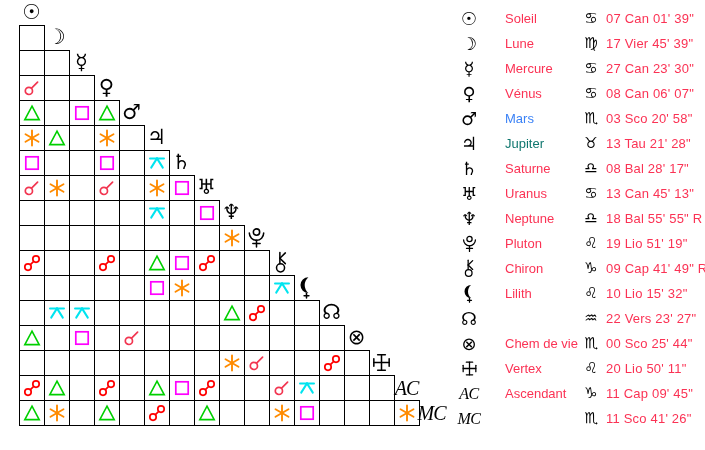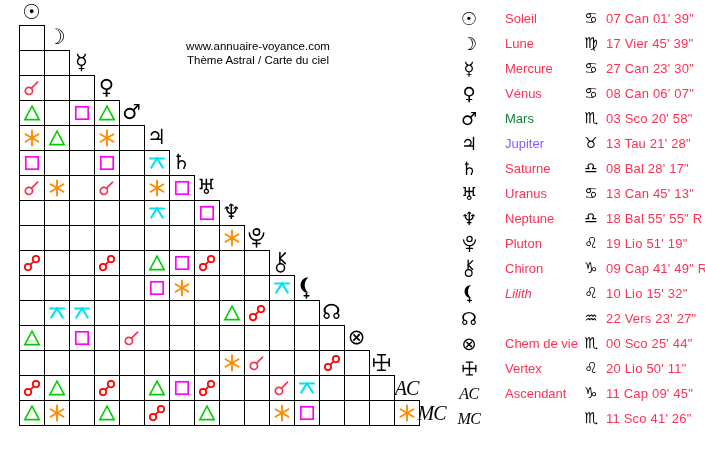--- a/index.html
+++ b/index.html
@@ -26,24 +26,20 @@
   .lsign{position:absolute;left:127px;top:0;width:24px;height:25px;display:flex;align-items:center;justify-content:center;
          color:#000;}
   .lsign .uni{font-size:15px;}
   .lpos{position:absolute;left:154px;top:0;height:25px;line-height:25px;font-size:13px;letter-spacing:0.2px;white-space:nowrap;}
   svg{display:block;}
 </style>
 </head>
 <body>
 
 <div class="stage">
-  <div class="titleblock">
-    <div>www.annuaire-voyance.com</div>
-    <div>Thème Astral / Carte du ciel</div>
-  </div>
   <div id="grid">
       <div class="diag" style="left: 19px; top: 0px;">
         <span class="uni">☉</span>
       </div>
       <div class="cellbox" style="left: 19px; top: 25px;"></div>
       <div class="diag" style="left: 44px; top: 25px;">
         <span class="uni">☽</span>
       </div>
       <div class="cellbox" style="left: 19px; top: 50px;"></div>
       <div class="cellbox" style="left: 44px; top: 50px;"></div>
@@ -661,31 +657,31 @@
         <span class="lname" style="color: rgb(251, 50, 84);">Vénus</span>
         <span class="lsign">
           <span class="uni">♋</span>
         </span>
         <span class="lpos" style="color: rgb(251, 50, 84);">08 Can 06' 07"</span>
       </div>
       <div class="lrow">
         <span class="lglyph">
           <span class="uni">♂</span>
         </span>
-        <span class="lname" style="color: #15803d;">Mars</span>
+        <span class="lname" style="color: #3b82f6;">Mars</span>
         <span class="lsign">
           <span class="uni">♏</span>
         </span>
         <span class="lpos" style="color: rgb(251, 50, 84);">03 Sco 20' 58"</span>
       </div>
       <div class="lrow">
         <span class="lglyph">
           <span class="uni">♃</span>
         </span>
-        <span class="lname" style="color: #8b5cf6;">Jupiter</span>
+        <span class="lname" style="color: #0f766e;">Jupiter</span>
         <span class="lsign">
           <span class="uni">♉</span>
         </span>
         <span class="lpos" style="color: rgb(251, 50, 84);">13 Tau 21' 28"</span>
       </div>
       <div class="lrow">
         <span class="lglyph">
           <span class="uni">♄</span>
         </span>
         <span class="lname" style="color: rgb(251, 50, 84);">Saturne</span>
@@ -751,21 +747,21 @@
       <div class="lrow">
         <span class="lglyph">
           <span>
             <svg width="19" height="19" viewBox="0 0 24 24">
     <path d="M14,1.2 a8.2,8.2 0 1,0 0,16.6 a10.8,10.8 0 0,1 0,-16.6 z" fill="#000"></path>
     <line x1="12" y1="18.3" x2="12" y2="23" stroke="#000" stroke-width="1.6" fill="none" stroke-linecap="round"></line>
               <line x1="9.5" y1="20.6" x2="14.5" y2="20.6" stroke="#000" stroke-width="1.6" fill="none" stroke-linecap="round"></line>
             </svg>
           </span>
         </span>
-        <span class="lname" style="color: rgb(251, 50, 84); font-style: italic;">Lilith</span>
+        <span class="lname" style="color: rgb(251, 50, 84);">Lilith</span>
         <span class="lsign">
           <span class="uni">♌</span>
         </span>
         <span class="lpos" style="color: rgb(251, 50, 84);">10 Lio 15' 32"</span>
       </div>
       <div class="lrow">
         <span class="lglyph">
           <span class="uni">☊</span>
         </span>
         <span class="lsign">

